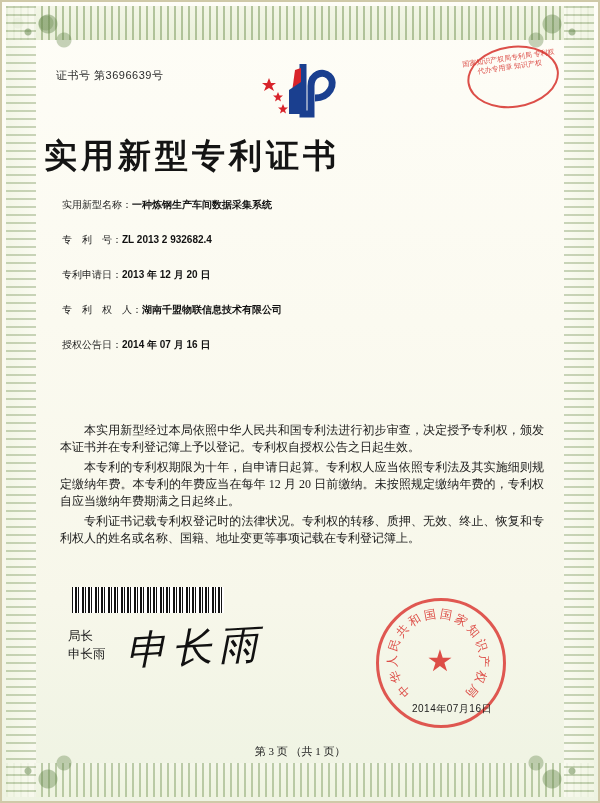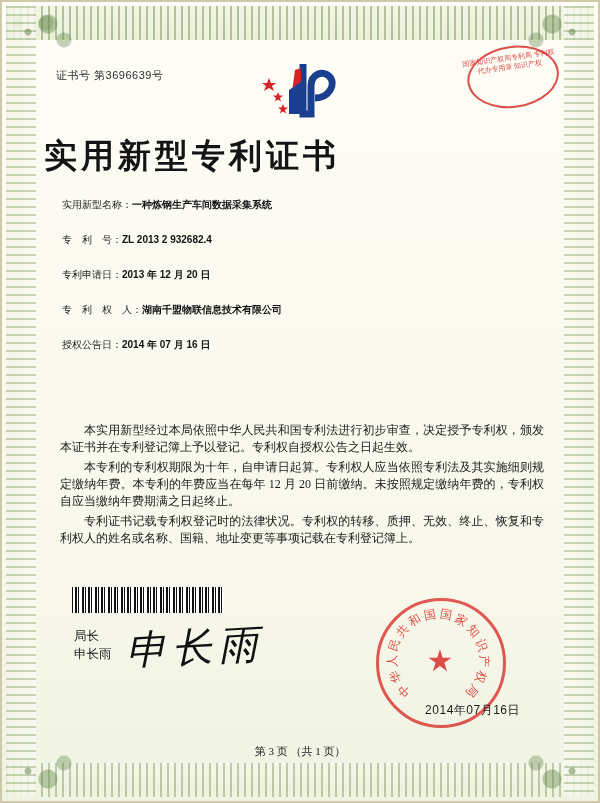--- a/index.html
+++ b/index.html
@@ -195,21 +195,21 @@
     background:
       repeating-linear-gradient(90deg,
         #111 0px, #111 1px, #fff 1px, #fff 3px,
         #111 3px, #111 5px, #fff 5px, #fff 6px,
         #111 6px, #111 7px, #fff 7px, #fff 10px,
         #111 10px, #111 12px, #fff 12px, #fff 13px);
   }
 
   .signature-block {
     position: absolute;
-    left: 30px;
+    left: 24px;
     top: 585px;
     font-size: 12.5px;
     color: #1a1a1a;
     line-height: 18px;
   }
   .sig-hand {
     position: absolute;
     left: 82px;
     top: 578px;
     font-family: "Liberation Serif", serif;
@@ -253,23 +253,23 @@
     position: absolute;
     left: 50%; top: 50%;
     font-family: "Liberation Serif", serif;
     font-size: 12px;
     color: #d9302b;
     opacity: .85;
     transform-origin: 0 0;
   }
   .seal-date {
     position: absolute;
-    right: 36px;
+    right: 64px;
     top: 660px;
-    font-size: 12px;
+    font-size: 10px;
     color: #1a1a1a;
     letter-spacing: 0.5px;
   }
 
   .footer {
     position: absolute;
     left: 0; right: 0;
     bottom: 2px;
     text-align: center;
     font-size: 11px;

